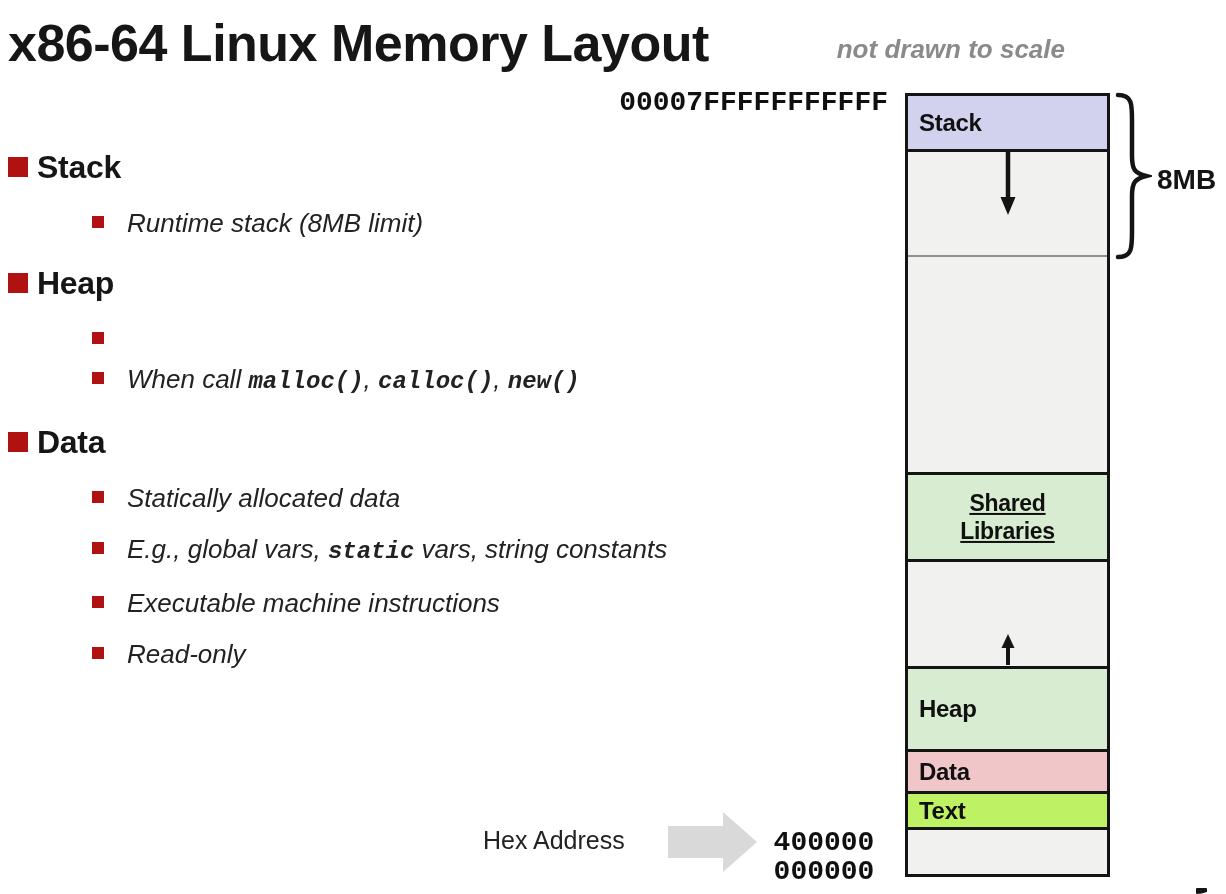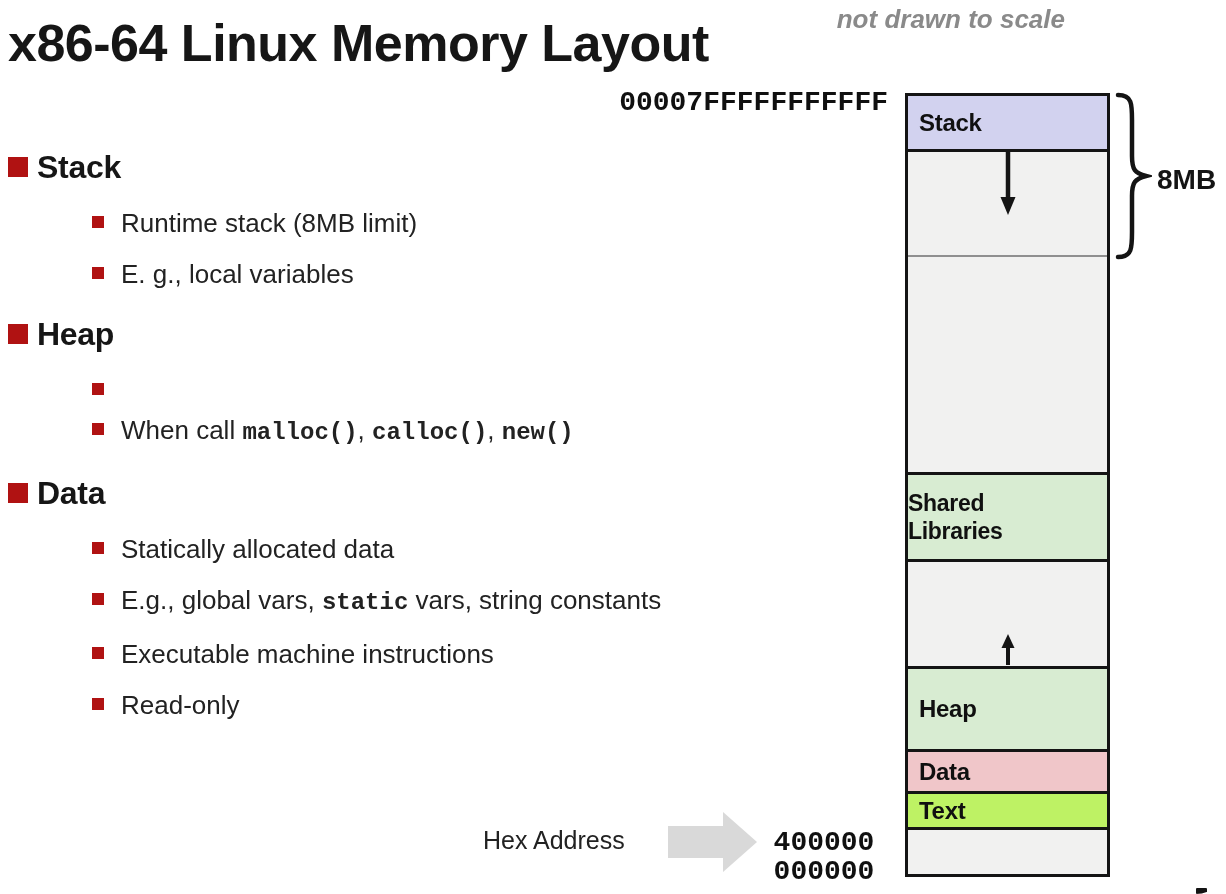--- a/index.html
+++ b/index.html
@@ -18,21 +18,21 @@
   }
   
   #outline{position:absolute; left:8px; top:149px; width:860px;}
   .l1{display:flex; align-items:flex-start;}
   .l2 + .l1{margin-top:26px;}
   .l1 .sq{width:20px; height:20px; flex:none; margin-top:8px;}
   .l1 .lbl{margin-left:9px; font-size:32px; font-weight:700; line-height:37px; color:#161616; white-space:pre; letter-spacing:-0.3px;}
   .l2{display:flex; align-items:flex-start; margin-left:84px; margin-top:19px;}
   .l1 + .l2{margin-top:21px;}
   .l2 .sq2{width:12px; height:12px; flex:none; margin-top:9px;}
-  .l2 .txt{margin-left:17px; font-size:26px; line-height:32px; color:#222222;}
+  .l2 .txt{margin-left:23px; font-size:26px; line-height:32px; color:#222222;font-style:italic;}
   .mono{font-family:"Liberation Mono", monospace; font-weight:700; font-size:24px;}
   
   #mem-column{
     position:absolute; left:905px; top:93px; width:205px; height:784px;
     box-sizing:border-box; border:3px solid #141414; display:flex; flex-direction:column;
     background:#ffffff;
   }
   .seg{position:relative; box-sizing:border-box; border-bottom:3px solid #141414; flex:none;}
   .seg-stack{height:56px;}
   .seg-stack-growth{height:105px; border-bottom:2px solid #8f8f8f;}
@@ -40,53 +40,49 @@
   .seg-shared-libraries{height:87px;}
   .seg-heap-growth{height:107px;}
   .seg-heap{height:83px;}
   .seg-data{height:42px;}
   .seg-text{height:36px;}
   .seg-unmapped-lower{height:44px; border-bottom:none;}
   .seg .lab{
     position:absolute; left:11px; top:50%; transform:translateY(-50%);
     font-weight:700; font-size:24px; color:#101010; letter-spacing:-0.3px; white-space:pre-line;
   }
-  .seg-shared-libraries .lab{left:0; width:100%; line-height:1.22; font-size:23px;}
+  .seg-shared-libraries .lab{left:0; width:100%; text-align:center; line-height:1.22; font-size:23px;text-decoration:underline;}
   .seg-arrow-down{position:absolute; left:50%; transform:translateX(-50%); top:0;}
   .seg-arrow-up{position:absolute; left:50%; transform:translateX(-50%); bottom:1px;}
   
   .addr{font-family:"Liberation Mono", monospace; font-weight:700; color:#101010;}
   #top-address{position:absolute; left:588px; top:88px; width:300px; text-align:right; font-size:28px; line-height:30px;}
   #bottom-addresses{position:absolute; left:756px; top:828px; width:136px; text-align:center; font-size:28px; line-height:29px;}
   #brace{position:absolute; left:1112px; top:92px;}
   #brace-label{position:absolute; left:1157px; top:164px; font-size:28px; font-weight:700; color:#141414;}
   #hex-address-label{position:absolute; left:483px; top:826px; font-size:25px; color:#222222;}
   #hex-arrow{position:absolute; left:668px; top:812px;}
   #page-number-fragment{position:absolute; left:1196px; top:888px; width:11px; height:6px; background:#141414; border-radius:1px;}
 </style>
 </head>
 <body>
 
 <div id="slide">
 
   <div id="title">x86-64 Linux Memory Layout</div>
-  <div id="scale-note" style="color: rgb(138, 138, 138);">not drawn to scale</div>
+  <div id="scale-note" style="color: rgb(138, 138, 138); margin-top: 30px;">not drawn to scale</div>
 
   <div id="outline">
       <div class="l1">
         <span class="sq" style="background: rgb(176, 18, 18);"></span>
         <span class="lbl">Stack</span>
       </div>
       <div class="l2">
         <span class="sq2" style="background: rgb(176, 18, 18);"></span>
         <span class="txt"><span>Runtime stack (8MB limit)</span></span>
-      </div>
-      <div class="l2">
-        <span class="sq2" style="background: rgb(176, 18, 18);"></span>
-        <span class="txt"><span>E. g., local variables</span></span>
       </div>
       <div class="l1">
         <span class="sq" style="background: rgb(176, 18, 18);"></span>
         <span class="lbl">Heap</span>
       </div>
       <div class="l2">
         <span class="sq2" style="background: rgb(176, 18, 18);"></span>
       </div>
       <div class="l2">
         <span class="sq2" style="background: rgb(176, 18, 18);"></span>

